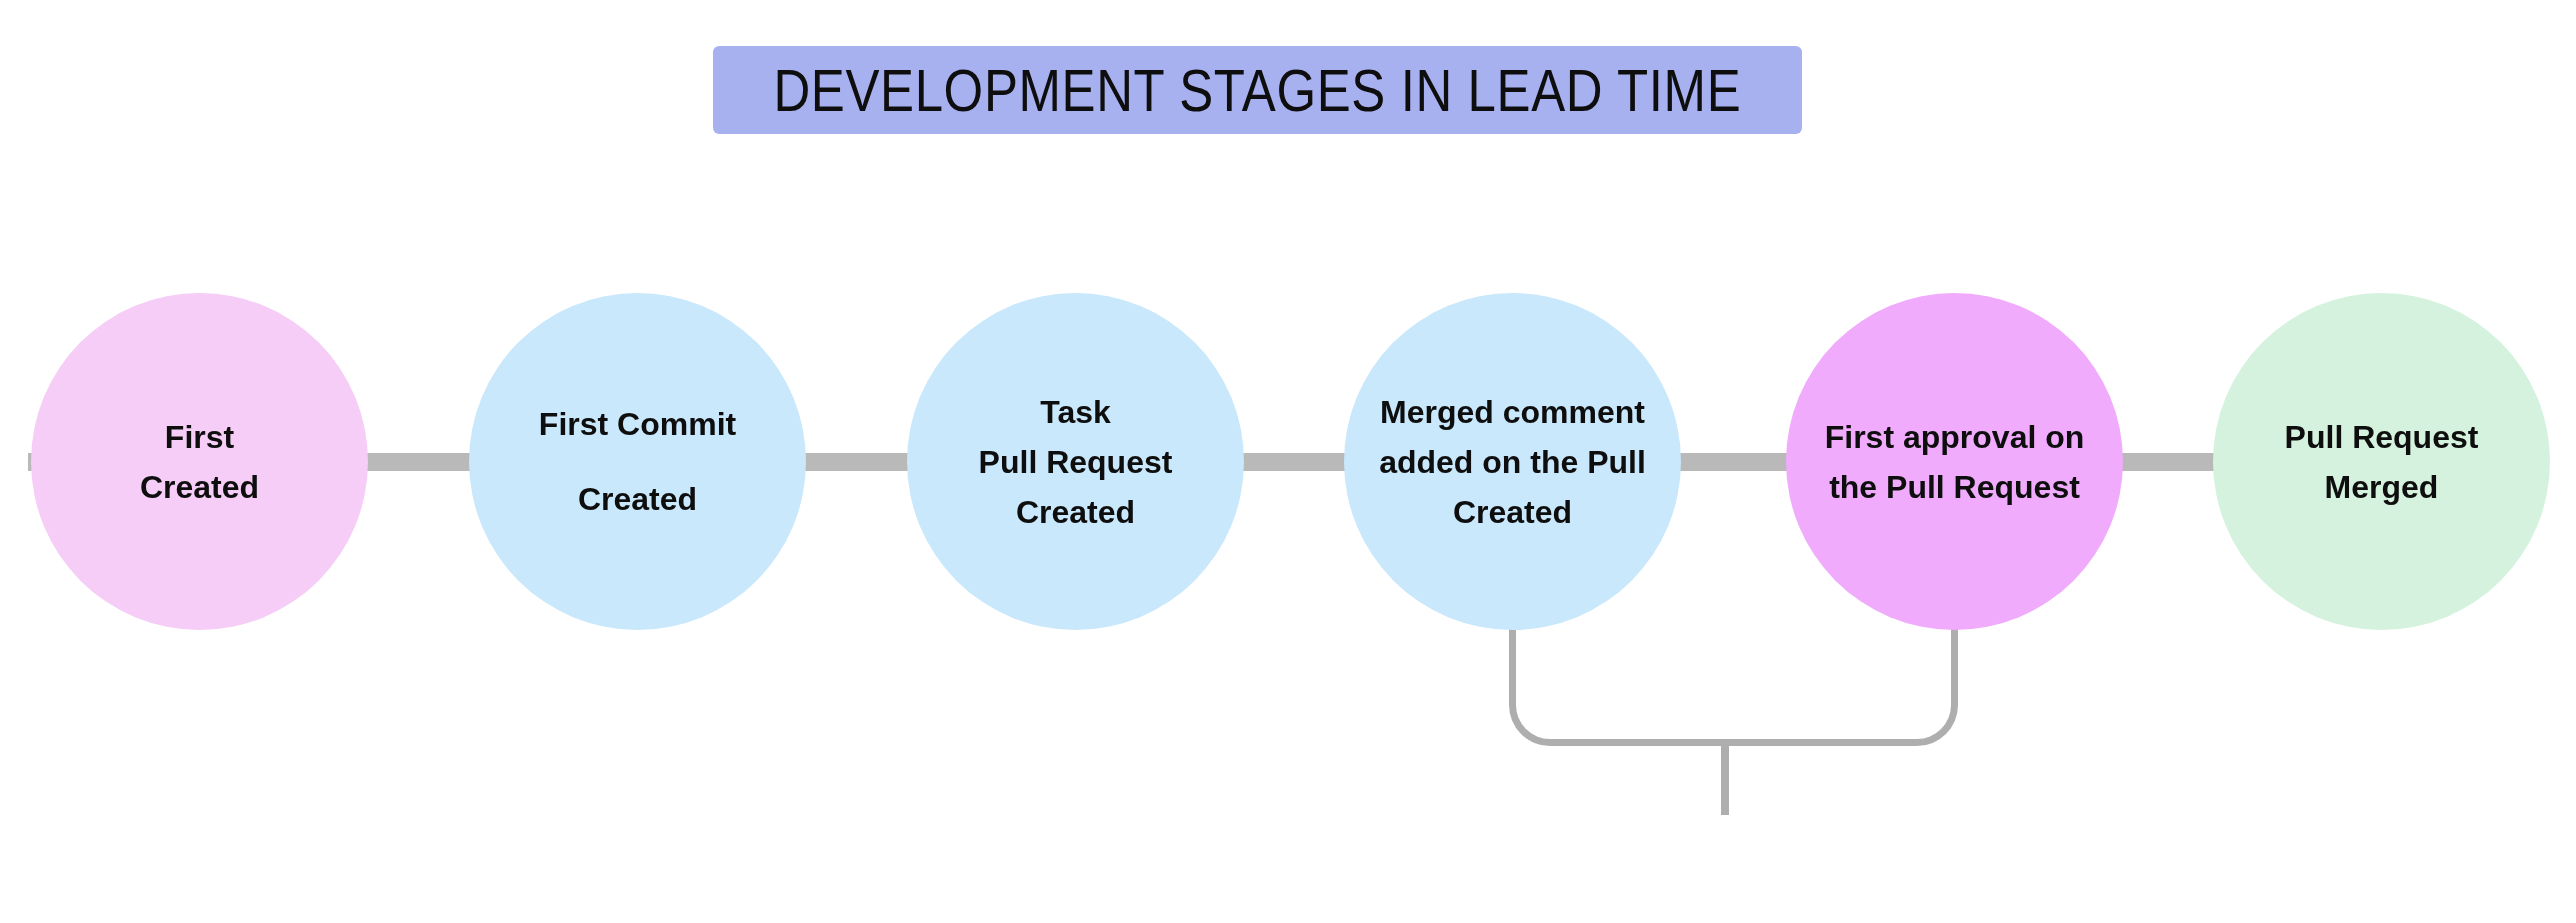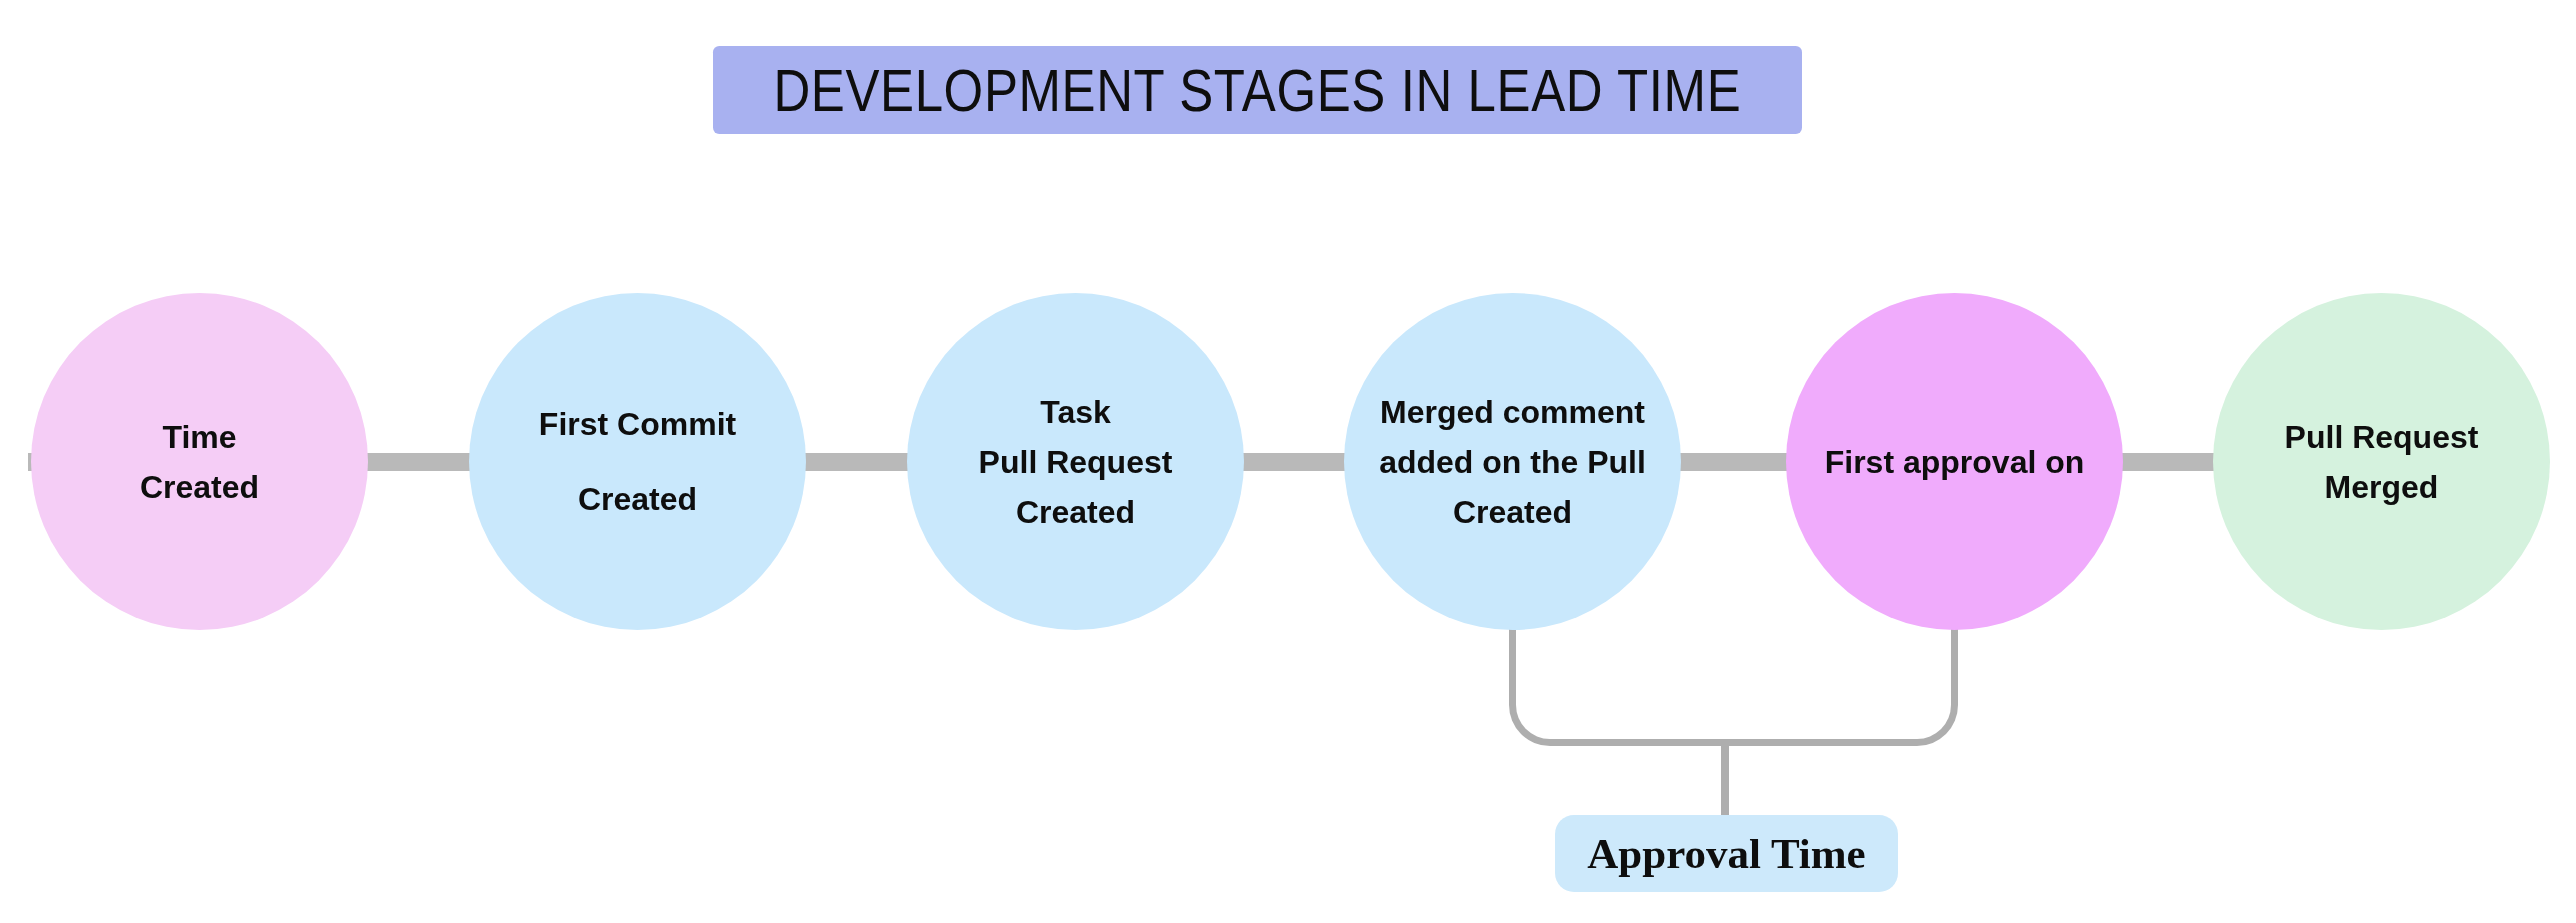--- a/index.html
+++ b/index.html
@@ -108,21 +108,21 @@
 
 <div class="canvas">
 
   <div class="title-box" style="background: rgb(168, 177, 240);">
     <span class="title-text">DEVELOPMENT STAGES IN LEAD TIME</span>
   </div>
 
   <div class="connector" style="background: rgb(185, 185, 185);"></div>
 
   <div class="node n1" style="background: rgb(245, 205, 246);">
-    <span class="line">Time</span>
+    <span class="line">First</span>
     <span class="line">Created</span>
   </div>
 
   <div class="node n2" style="background: rgb(201, 232, 252);">
     <span class="line">First Commit</span>
     <span class="line">Created</span>
   </div>
 
   <div class="node n3" style="background: rgb(201, 232, 252);">
     <span class="line">Task</span>
@@ -131,28 +131,26 @@
   </div>
 
   <div class="node n4" style="background: rgb(201, 232, 252);">
     <span class="line">Merged comment</span>
     <span class="line">added on the Pull</span>
     <span class="line">Created</span>
   </div>
 
   <div class="node n5" style="background: #f0abfc;">
     <span class="line">First approval on</span>
+    <span class="line">the Pull Request</span>
   </div>
 
   <div class="node n6" style="background: rgb(213, 242, 222);">
     <span class="line">Pull Request</span>
     <span class="line">Merged</span>
   </div>
 
   <div class="bracket"></div>
   <div class="stem" style="background: rgb(174, 174, 174);"></div>
 
-  <div class="annotation-box" style="background: rgb(205, 233, 251);">
-    <span class="annotation-text">Approval Time</span>
-  </div>
 
 </div>
 
 
 </body></html>

